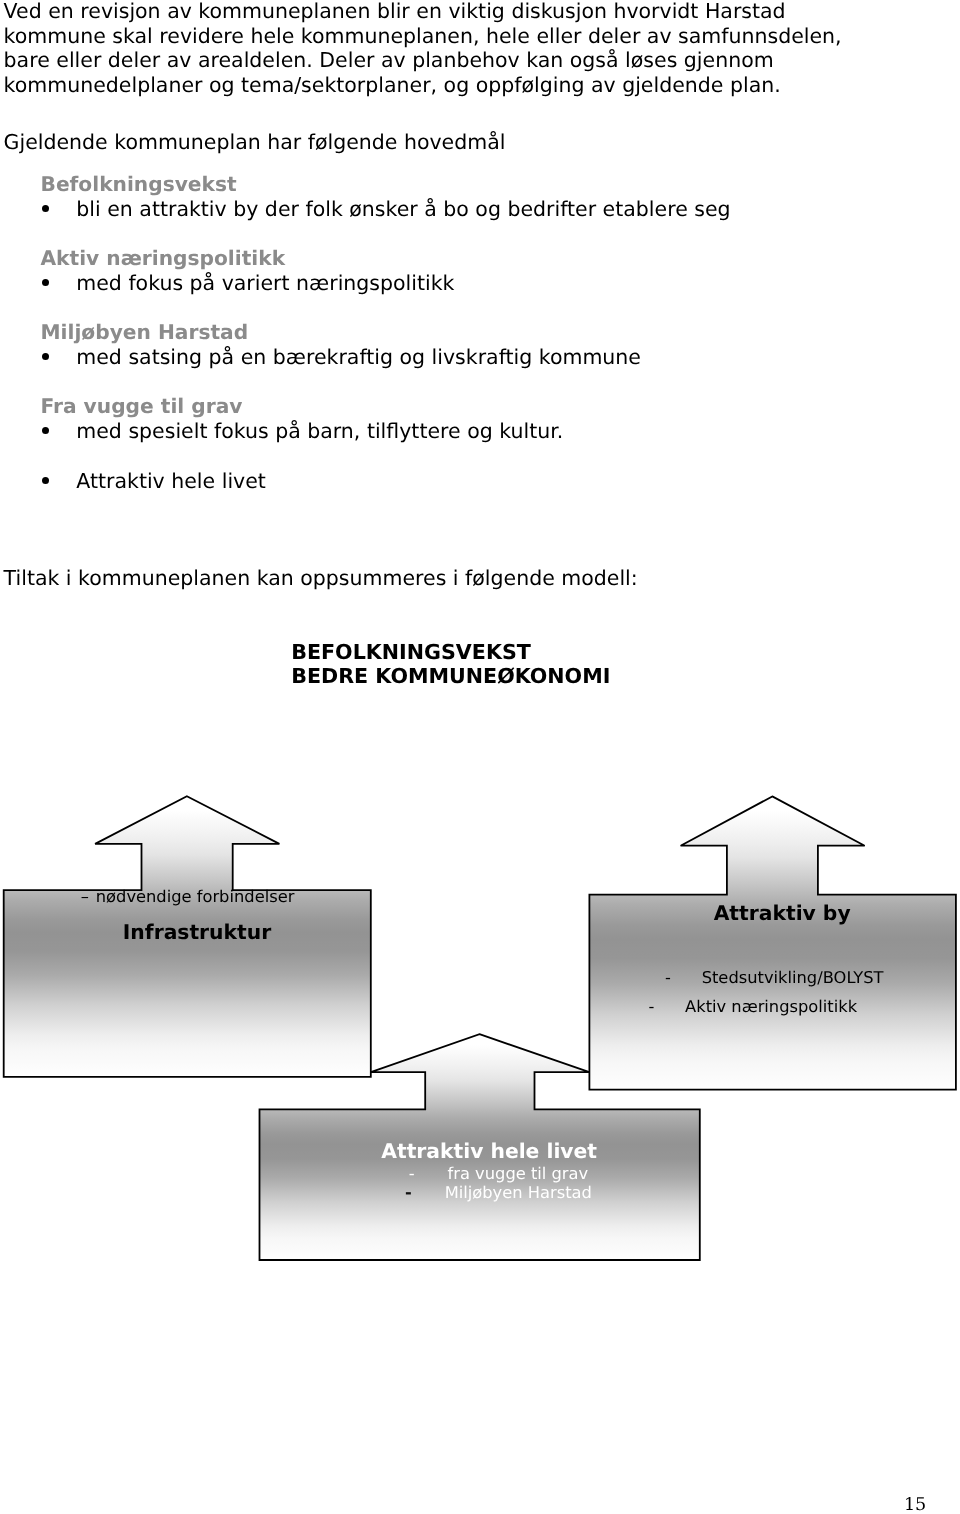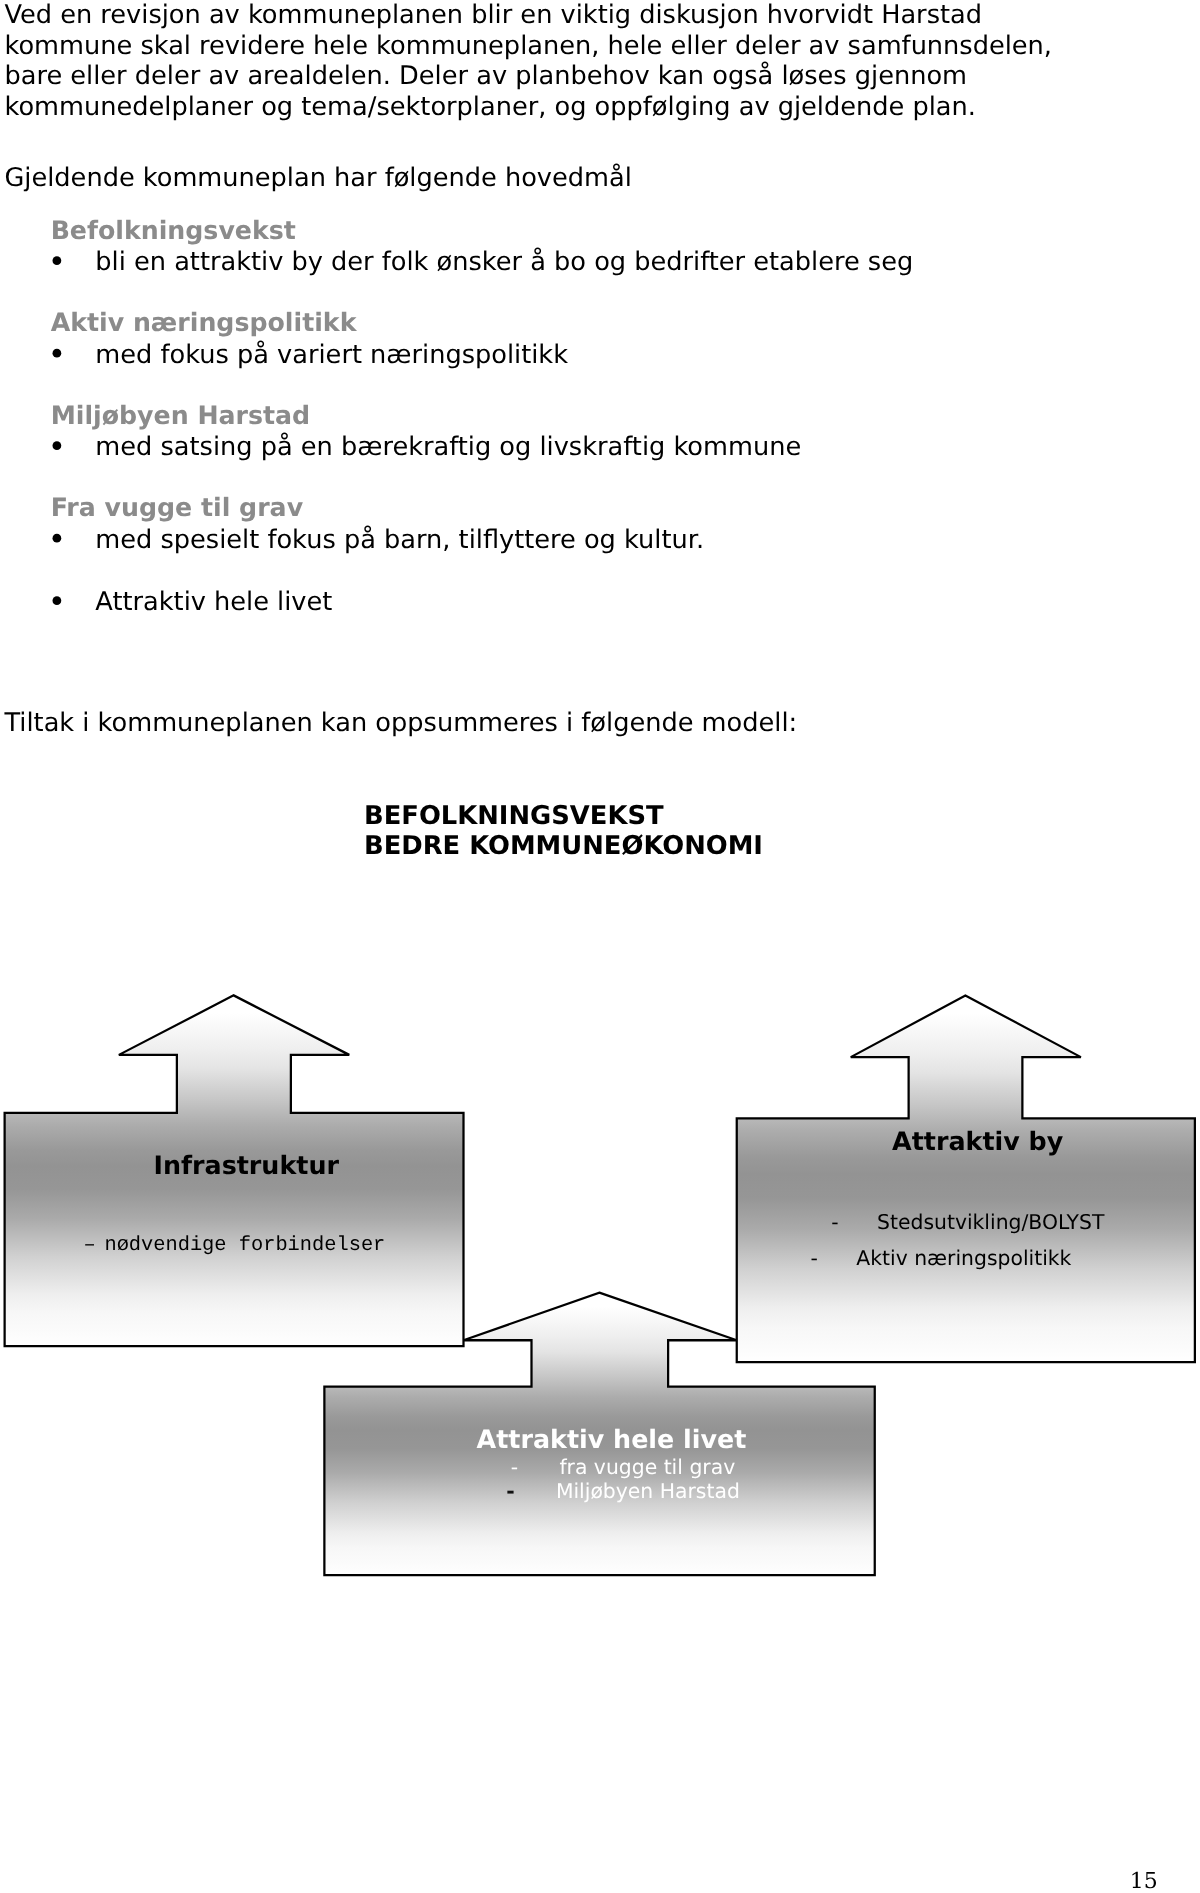--- a/index.html
+++ b/index.html
@@ -29,21 +29,21 @@
   svg.diagram{position:absolute;left:0;top:0;}
   .shapetext{position:absolute;white-space:nowrap;text-align:center;}
   .st-title{font-weight:bold;font-size:20.3px;line-height:20px;padding-left:19px;}
   .st-line{font-size:16.3px;line-height:19px;}
   .dash{display:inline-block;}
   .gap1{display:inline-block;width:7.0px;}
   .gap2{display:inline-block;width:30.8px;}
   .gap3{display:inline-block;width:33.0px;}
   #st1{left:0px;top:0px;width:375px;}
   #st1 .st-title{position:absolute;left:0;right:0;top:921.5px;}
-  #st1 .st-line{position:absolute;left:0;right:0;top:986px;font-family:Liberation Mono, monospace;}
+  #st1 .st-line{position:absolute;left:0;right:0;top:887px;}
   #st2{left:589.4px;top:0px;width:366.5px;}
   #st2 .st-title{position:absolute;left:0;right:0;top:903px;}
   #st2 .st-line{text-align:left;}
   #st2 .st-line.l1{position:absolute;left:59px;top:949.1px;margin-top:48px;}
   #st2 .st-line.l2{position:absolute;left:51.6px;top:968.0px;margin-left:24px;}
   #st3{left:259.5px;top:0px;width:440.3px;}
   #st3 .st-title{position:absolute;left:0;right:0;top:1140.5px;color:#ffffff;}
   #st3 .st-line.l1{position:absolute;left:37.5px;right:0;top:1163.7px;color:#ffffff;}
   #st3 .st-line.l2{position:absolute;left:37.5px;right:0;top:1182.5px;color:#ffffff;}
   #st3 .dash.dark{color:#111111;font-weight:bold;}

